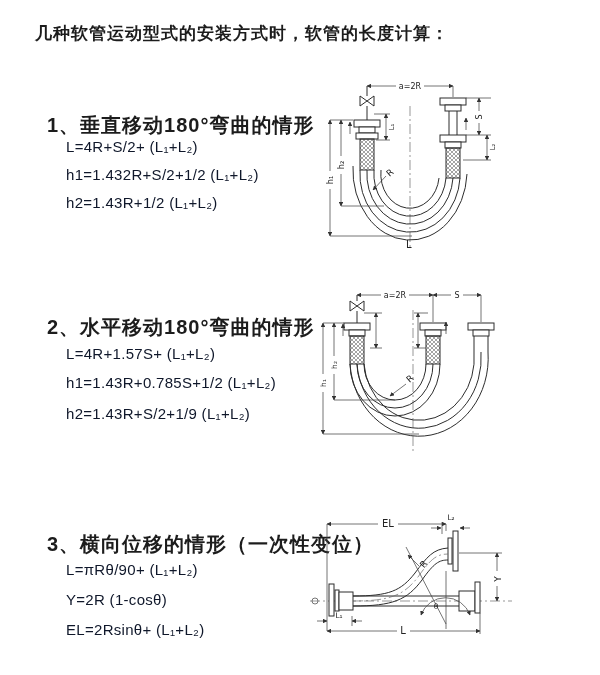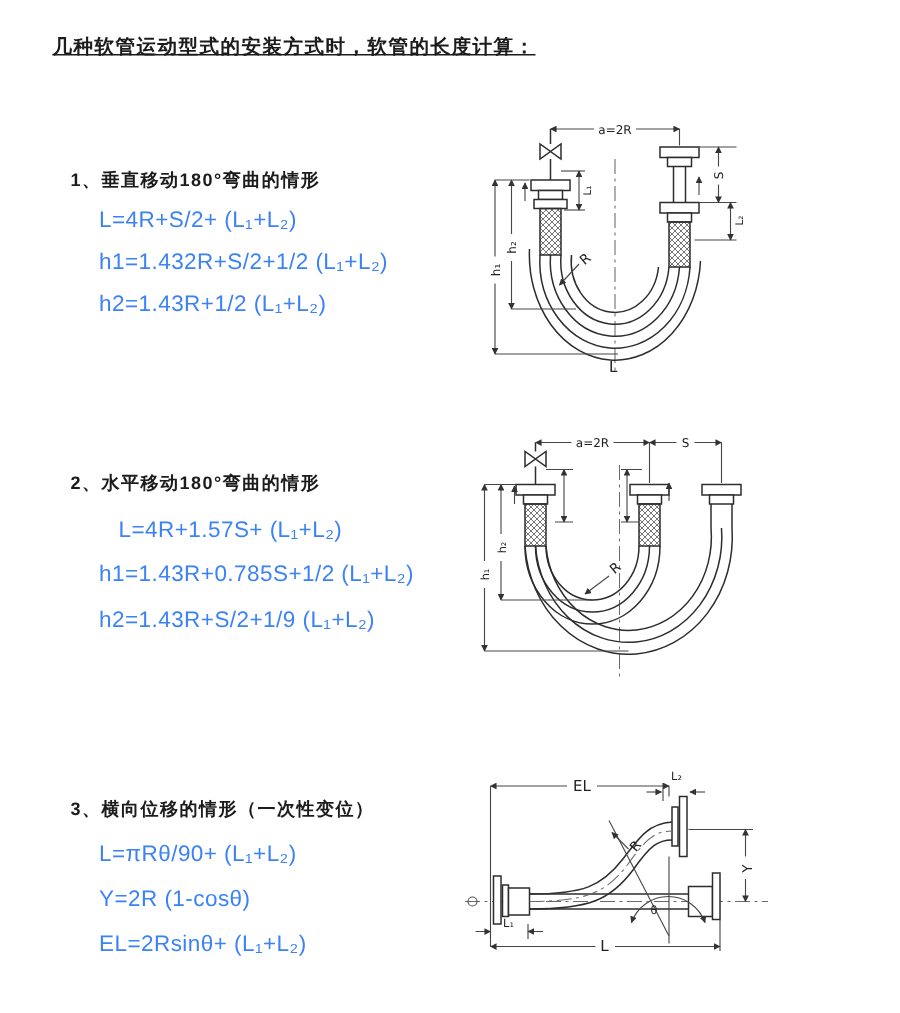--- a/index.html
+++ b/index.html
@@ -2,42 +2,42 @@
 <html><head>
 <meta charset="utf-8">
 <style>
   html,body{margin:0;padding:0;}
   body{
     width:600px;height:675px;position:relative;background:#ffffff;
     font-family:"Liberation Sans","DejaVu Sans",sans-serif;color:#1c1c1c;
     overflow:hidden;
   }
   .abs{position:absolute;}
-  .page-title{left:35px;top:22px;font-size:13px;font-weight:bold;letter-spacing:1px;text-decoration:underline;}
-  .heading{font-size:12px;font-weight:bold;letter-spacing:1px;}
-  .formula{font-size:15px;letter-spacing:.3px;color:#3b82f6;}
+  .page-title{left:35px;top:22px;font-size:17px;font-weight:bold;letter-spacing:1px;}
+  .heading{font-size:20px;font-weight:bold;letter-spacing:1px;}
+  .formula{font-size:15px;letter-spacing:.3px;color:#0f172a;}
   svg{display:block;}
   svg text{fill:#222;font-family:"DejaVu Sans","Liberation Sans",sans-serif;}
   .dwg-line{stroke:#2d2d2d;stroke-width:1;fill:none;}
   .dim{stroke:#474747;stroke-width:.75;fill:none;}
   .cl{stroke:#6a6a6a;stroke-width:.7;fill:none;stroke-dasharray:10 3 2 3;}
   .fit{stroke:#2d2d2d;stroke-width:1;fill:#ffffff;}
 </style>
 </head>
 <body>
 
 <div class="abs page-title">几种软管运动型式的安装方式时，软管的长度计算：</div>
 
 <div class="abs heading" style="left:47px;top:112px">1、垂直移动180°弯曲的情形</div>
 <div class="abs formula" style="left:66px;top:138px">L=4R+S/2+ (L₁+L₂)</div>
 <div class="abs formula" style="left:66px;top:166px">h1=1.432R+S/2+1/2 (L₁+L₂)</div>
 <div class="abs formula" style="left:66px;top:194px">h2=1.43R+1/2 (L₁+L₂)</div>
 
 <div class="abs heading" style="left:47px;top:314px">2、水平移动180°弯曲的情形</div>
-<div class="abs formula" style="left:79px;top:345px">L=4R+1.57S+ (L₁+L₂)</div>
+<div class="abs formula" style="left:66px;top:345px">L=4R+1.57S+ (L₁+L₂)</div>
 <div class="abs formula" style="left:66px;top:374px">h1=1.43R+0.785S+1/2 (L₁+L₂)</div>
 <div class="abs formula" style="left:66px;top:405px">h2=1.43R+S/2+1/9 (L₁+L₂)</div>
 
 <div class="abs heading" style="left:47px;top:531px">3、横向位移的情形（一次性变位）</div>
 <div class="abs formula" style="left:66px;top:561px">L=πRθ/90+ (L₁+L₂)</div>
 <div class="abs formula" style="left:66px;top:591px">Y=2R (1-cosθ)</div>
 <div class="abs formula" style="left:66px;top:621px">EL=2Rsinθ+ (L₁+L₂)</div>
 
 <svg class="abs" style="left:320px;top:76px" width="270" height="180" viewBox="0 0 270 180">
   <defs>

